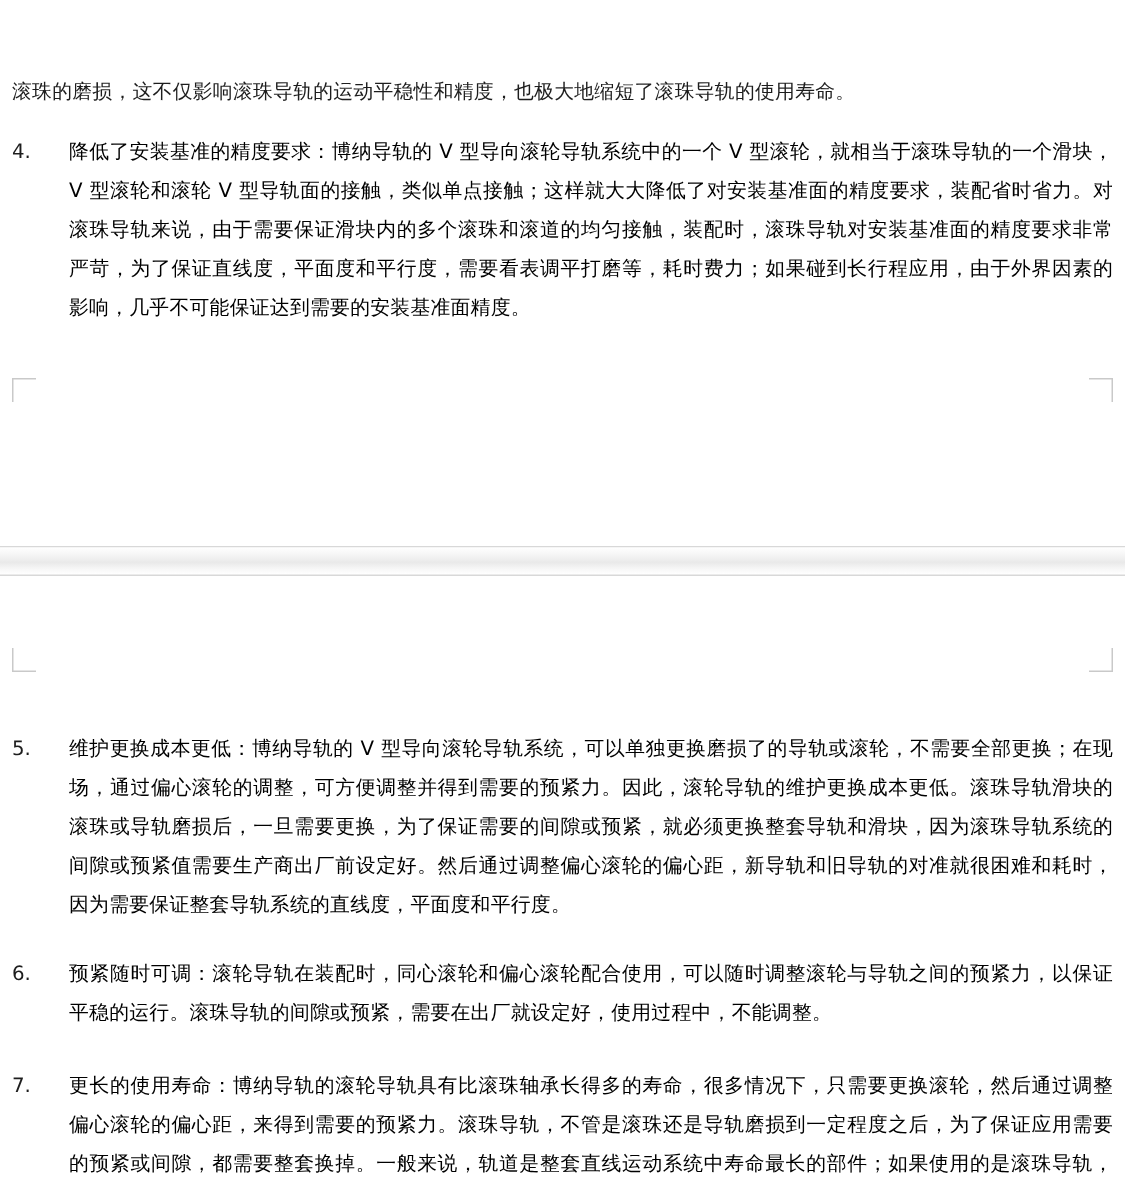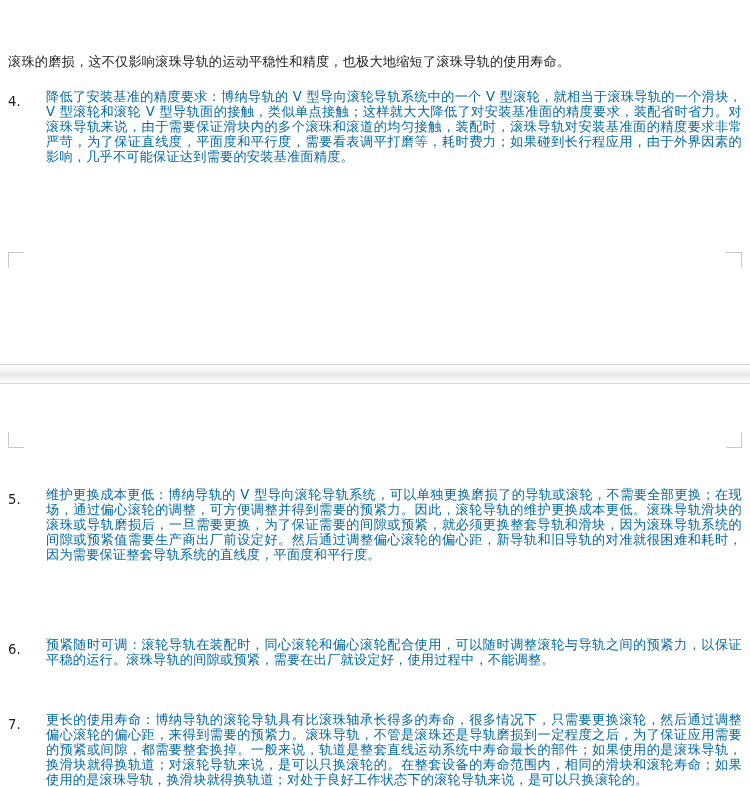--- a/index.html
+++ b/index.html
@@ -48,23 +48,23 @@
   .num {
     width: 38px;
     flex: 0 0 38px;
     font-size: 13.2px;
     line-height: 25px;
     color: #1d1d1d;
   }
   .numtext {
     flex: 1 1 auto;
     font-size: 13.2px;
-    line-height: 15px;
+    line-height: 26px;
     text-align: justify;
-    color: #0369a1;
+    color: #000000;
     letter-spacing: 0.2px;
   }
   .gap-band {
     position: absolute;
     left: 0;
     width: 750px;
     height: 18px;
     background: linear-gradient(to bottom, #ffffff 0%, #f2f2f2 35%, #e9e9e9 55%, #f7f7f7 80%, #ffffff 100%);
   }
   .gap-line {

